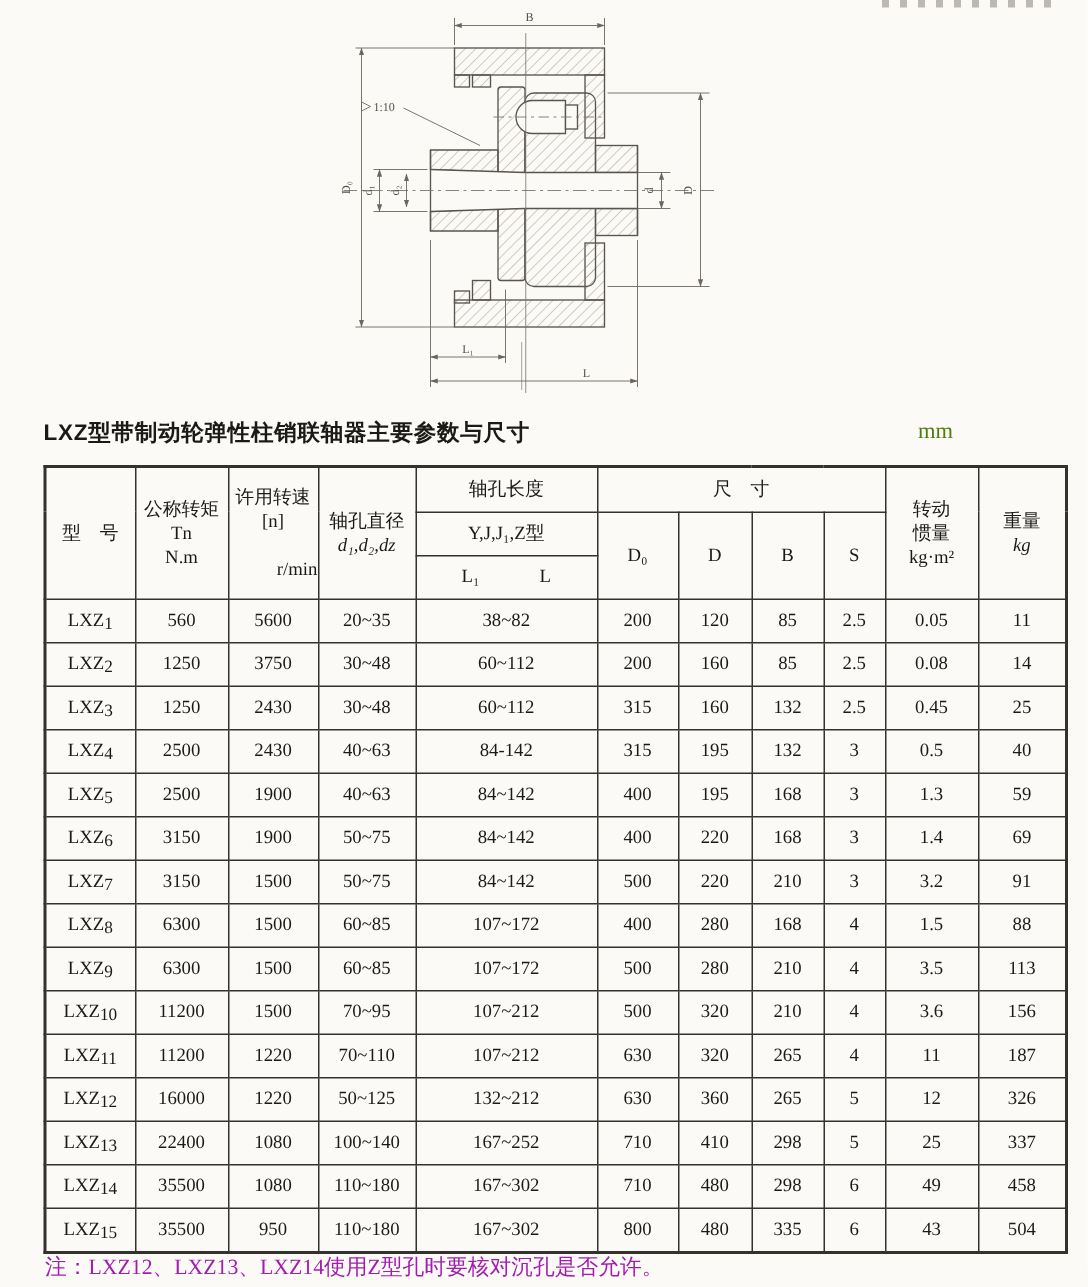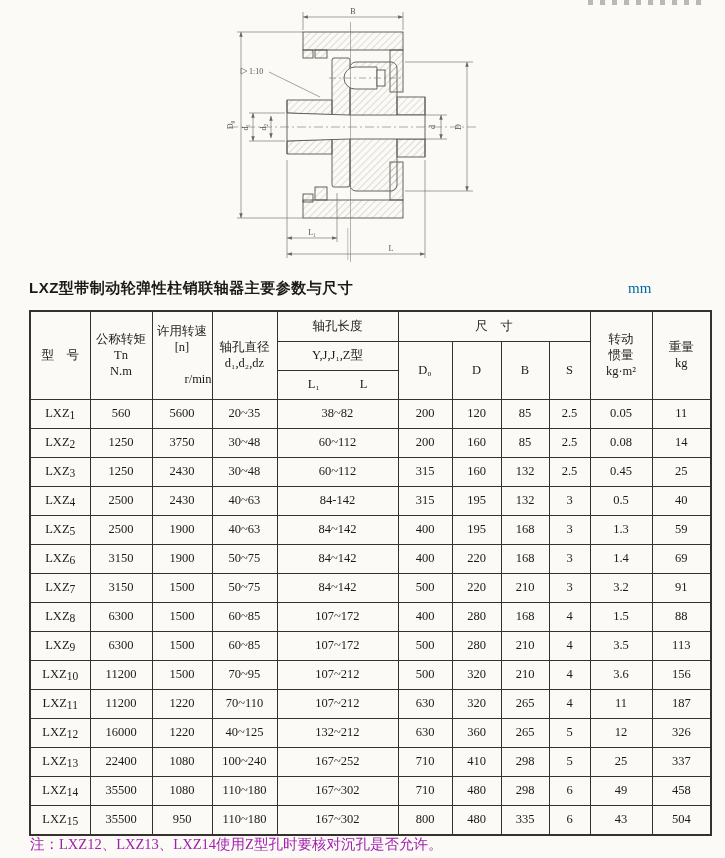--- a/index.html
+++ b/index.html
@@ -17,37 +17,37 @@
   }
   
   svg.drawing{position:absolute; left:225px; top:4px; width:255px; height:262px;
     font-family:"Liberation Serif","DejaVu Serif",serif;}
   
   .title{
     position:absolute; left:29px; top:279px; width:681px; text-align:left;
     font-family:"Liberation Sans","DejaVu Sans",sans-serif;
     font-weight:bold; font-size:15px; letter-spacing:.5px; color:#1c1a17;
   }
-  .unit{position:absolute; left:628px; top:280px; font-size:15px; color:#0369a1;}
+  .unit{position:absolute; left:612px; top:280px; font-size:15px; color:#4d7c0f;}
   
   table.params{
     position:absolute; left:29px; top:310px; width:681px;
     border-collapse:collapse; table-layout:fixed;
     border:2px solid #35312c; color:#1c1a17;
   }
   table.params th, table.params td{
     border:1px solid #35312c; text-align:center; vertical-align:middle;
     font-weight:normal; padding:0; overflow:hidden;
   }
   thead th{font-size:12.5px; line-height:1.3;}
   tr.hrow1{height:30px;} tr.hrow2{height:29px;margin-top:41px;} tr.hrow3{height:29px;}
   tbody td{font-size:12.5px; height:28px;}
   .hl{display:block;}
   .gap-sm{margin-top:16px;padding-left:32px;}
-  .gap-md{margin-top:0;}
+  .gap-md{margin-top:0;font-style:italic;}
   .lsplit{display:flex; justify-content:center; gap:40px;}
   .mnum{font-size:11.5px; position:relative; top:2px;}
   .footnote{position:absolute; left:30px; top:835px; font-size:14.5px; color:#a21caf;}
 </style>
 </head>
 <body>
 
 <div class="page">
 
   <div class="edge-fragment"></div>
@@ -354,34 +354,34 @@
           <td>320</td>
           <td>265</td>
           <td>4</td>
           <td>11</td>
           <td>187</td>
         </tr>
         <tr>
           <td><span>LXZ</span><span class="mnum">12</span></td>
           <td>16000</td>
           <td>1220</td>
-          <td>40~125</td>
+          <td>50~125</td>
           <td>132~212</td>
           <td>630</td>
           <td>360</td>
           <td>265</td>
           <td>5</td>
           <td>12</td>
           <td>326</td>
         </tr>
         <tr>
           <td><span>LXZ</span><span class="mnum">13</span></td>
           <td>22400</td>
           <td>1080</td>
-          <td>100~240</td>
+          <td>100~140</td>
           <td>167~252</td>
           <td>710</td>
           <td>410</td>
           <td>298</td>
           <td>5</td>
           <td>25</td>
           <td>337</td>
         </tr>
         <tr>
           <td><span>LXZ</span><span class="mnum">14</span></td>

